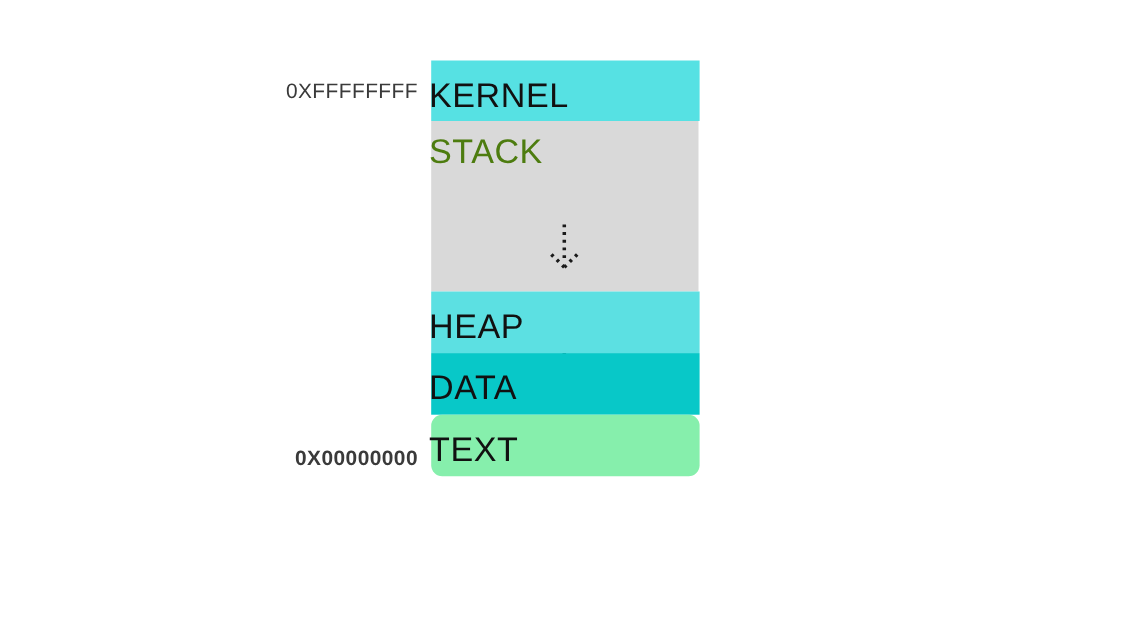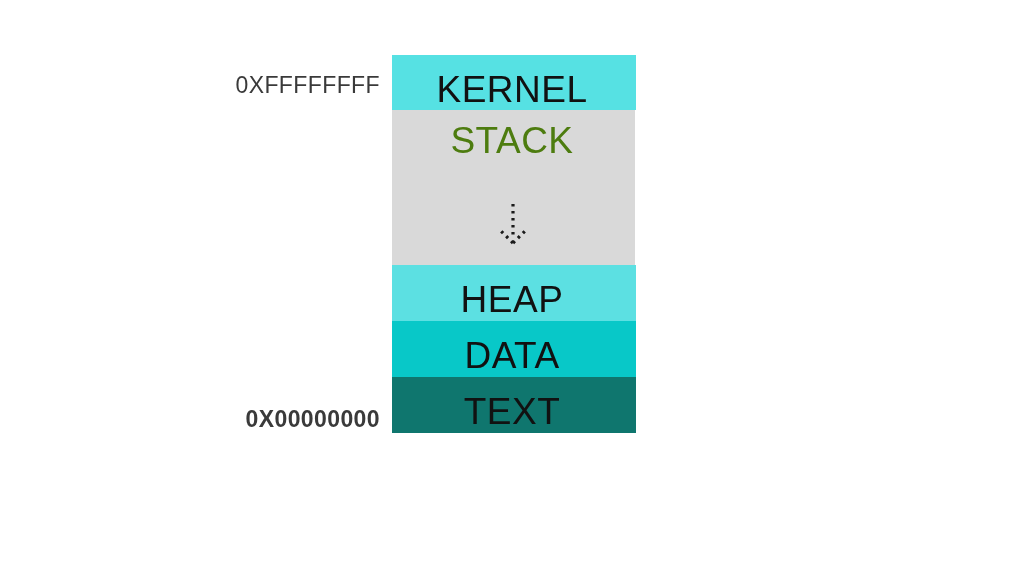--- a/index.html
+++ b/index.html
@@ -21,21 +21,21 @@
     top: 0;
     width: 1024px;
     height: 576px;
   }
 
   
   .addr-label {
     position: absolute;
     color: #3a3a3a;
     font-family: "Liberation Sans", sans-serif;
-    font-size: 23px;
+    font-size: 19px;
     font-weight: 400;
     letter-spacing: 0.4px;
     white-space: nowrap;
     text-align: right;
     line-height: 1;
   }
   #addr-top {
     right: 644px;
     top: 74px;
   }
@@ -58,25 +58,25 @@
     position: absolute;
     left: 0;
     width: 244px;
     box-sizing: border-box;
   }
 
   .band-label {
     position: absolute;
     left: 0;
     width: 244px;
-    text-align: center;
+    text-align: left;
     color: #111111;
     font-family: "Liberation Sans", sans-serif;
     font-weight: 400;
-    font-size: 37px;
+    font-size: 31px;
     letter-spacing: 0.5px;
     line-height: 1;
     transform: translateX(-2px);
   }
 
   
   #band-kernel {
     top: 0px;
     height: 55px;
     background: #56e1e3;
@@ -182,18 +182,18 @@
     </div>
 
     <div class="band" id="band-heap" style="background: rgb(92, 224, 226);">
       <div class="band-label" id="label-heap" style="color: rgb(17, 17, 17);">HEAP</div>
     </div>
 
     <div class="band" id="band-data" style="background: rgb(8, 200, 200);">
       <div class="band-label" id="label-data" style="color: rgb(17, 17, 17);">DATA</div>
     </div>
 
-    <div class="band" id="band-text" style="background: #0f766e;">
+    <div class="band" id="band-text" style="background: #86efac; border-radius: 10px;">
       <div class="band-label" id="label-text" style="color: rgb(17, 17, 17);">TEXT</div>
     </div>
 
   </div>
 </div>
 
 </body></html>

